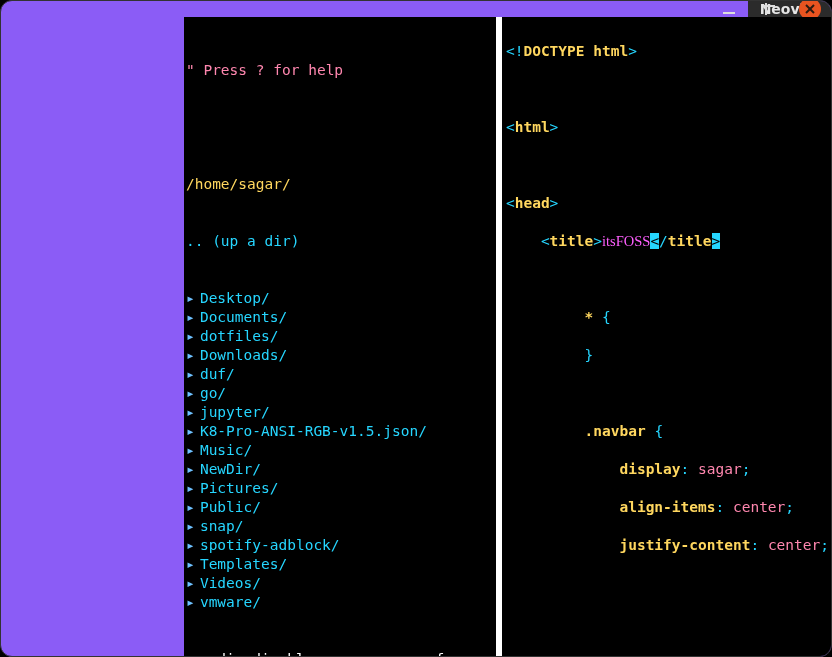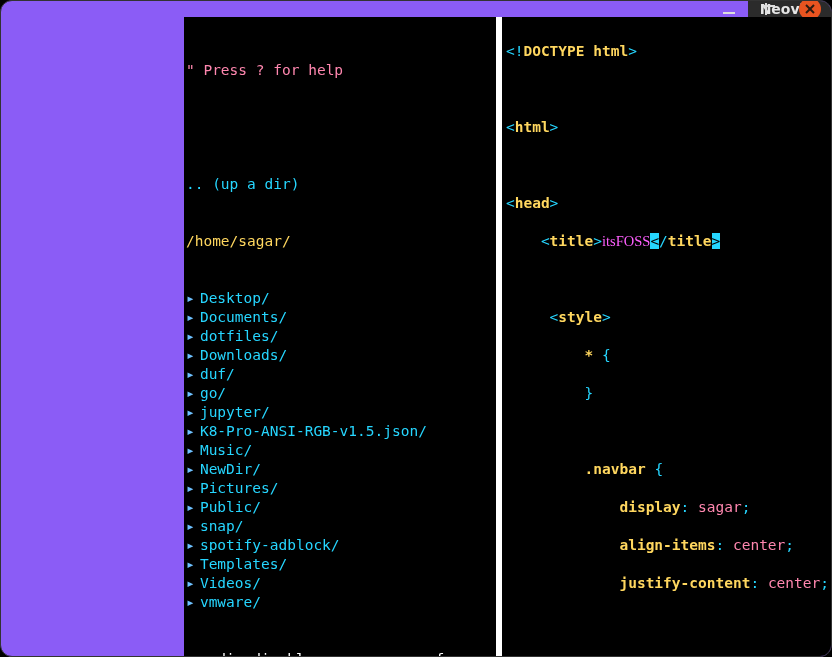--- a/index.html
+++ b/index.html
@@ -136,36 +136,35 @@
       </div>
     </div>
   </div>
 
   <div class="editor">
 
     
     <div class="pane left">
       <div class="row help">" Press ? for help</div>
       <div class="row">&nbsp;</div>
+      <div class="row path">/home/sagar/</div>
       <div class="row updir">.. (up a dir)</div>
-      <div class="row path">/home/sagar/</div>
       <div id="tree-dirs"><div class="row tree-row"><span class="arrow">▸</span> <span class="dir">Desktop/</span></div><div class="row tree-row"><span class="arrow">▸</span> <span class="dir">Documents/</span></div><div class="row tree-row"><span class="arrow">▸</span> <span class="dir">dotfiles/</span></div><div class="row tree-row"><span class="arrow">▸</span> <span class="dir">Downloads/</span></div><div class="row tree-row"><span class="arrow">▸</span> <span class="dir">duf/</span></div><div class="row tree-row"><span class="arrow">▸</span> <span class="dir">go/</span></div><div class="row tree-row"><span class="arrow">▸</span> <span class="dir">jupyter/</span></div><div class="row tree-row"><span class="arrow">▸</span> <span class="dir">K8-Pro-ANSI-RGB-v1.5.json/</span></div><div class="row tree-row"><span class="arrow">▸</span> <span class="dir">Music/</span></div><div class="row tree-row"><span class="arrow">▸</span> <span class="dir">NewDir/</span></div><div class="row tree-row"><span class="arrow">▸</span> <span class="dir">Pictures/</span></div><div class="row tree-row"><span class="arrow">▸</span> <span class="dir">Public/</span></div><div class="row tree-row"><span class="arrow">▸</span> <span class="dir">snap/</span></div><div class="row tree-row"><span class="arrow">▸</span> <span class="dir">spotify-adblock/</span></div><div class="row tree-row"><span class="arrow">▸</span> <span class="dir">Templates/</span></div><div class="row tree-row"><span class="arrow">▸</span> <span class="dir">Videos/</span></div><div class="row tree-row"><span class="arrow">▸</span> <span class="dir">vmware/</span></div></div>
       <div id="tree-files"><div class="row tree-row"><span class="arrow"> </span> <span class="file">audio_disable_powersave.conf</span></div></div>
     </div>
 
     
     <div class="pane right">
 <div class="row"><span class="brk">&lt;!</span><span class="tag">DOCTYPE html</span><span class="brk">&gt;</span></div>
 <div class="row">&nbsp;</div>
 <div class="row"><span class="brk">&lt;</span><span class="tag">html</span><span class="brk">&gt;</span></div>
 <div class="row">&nbsp;</div>
 <div class="row"><span class="brk">&lt;</span><span class="tag">head</span><span class="brk">&gt;</span></div>
 <div class="row">    <span class="brk">&lt;</span><span class="tag">title</span><span class="brk">&gt;</span><span class="txt">itsFOSS</span><span class="cursor">&lt;</span><span class="brk">/</span><span class="tag">title</span><span class="cursor">&gt;</span></div>
 <div class="row">&nbsp;</div>
-<div class="row">     <span class="brk">&lt;</span><span class="tag">style</span><span class="brk">&gt;</span></div>
 <div class="row">         <span class="sel-css">*</span> <span class="punc">{</span></div>
 <div class="row">         <span class="punc">}</span></div>
 <div class="row">&nbsp;</div>
 <div class="row">         <span class="sel-css">.navbar</span> <span class="punc">{</span></div>
 <div class="row">             <span class="prop">display</span><span class="punc">:</span> <span class="val">sagar</span><span class="punc">;</span></div>
 <div class="row">             <span class="prop">align-items</span><span class="punc">:</span> <span class="val">center</span><span class="punc">;</span></div>
 <div class="row">             <span class="prop">justify-content</span><span class="punc">:</span> <span class="val">center</span><span class="punc">;</span></div>
 
 
 

